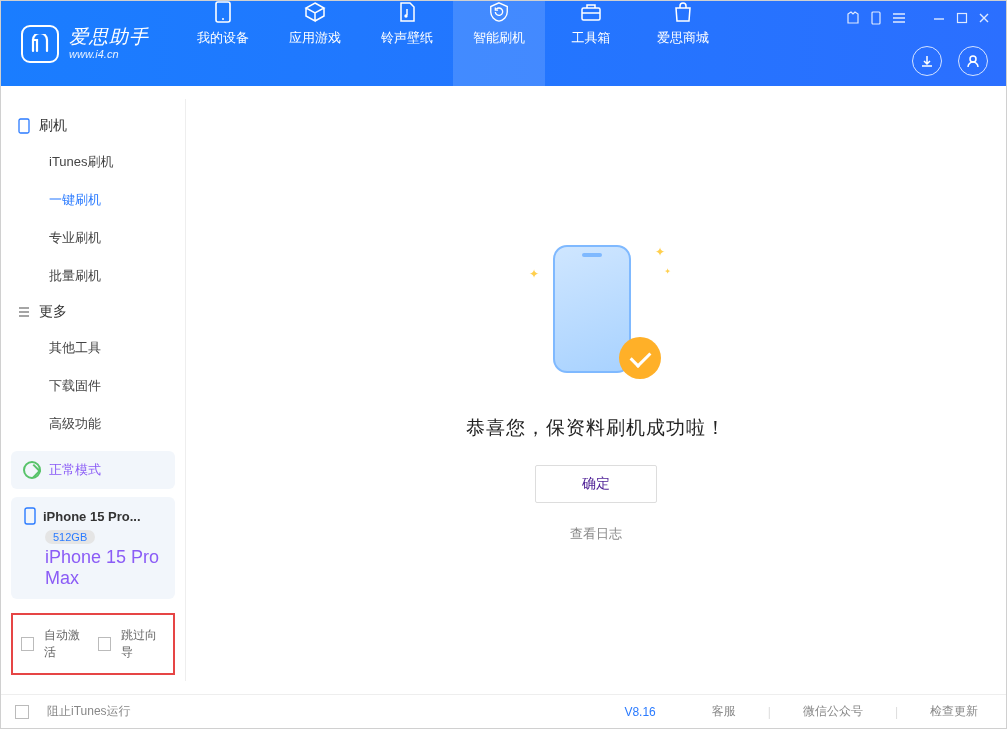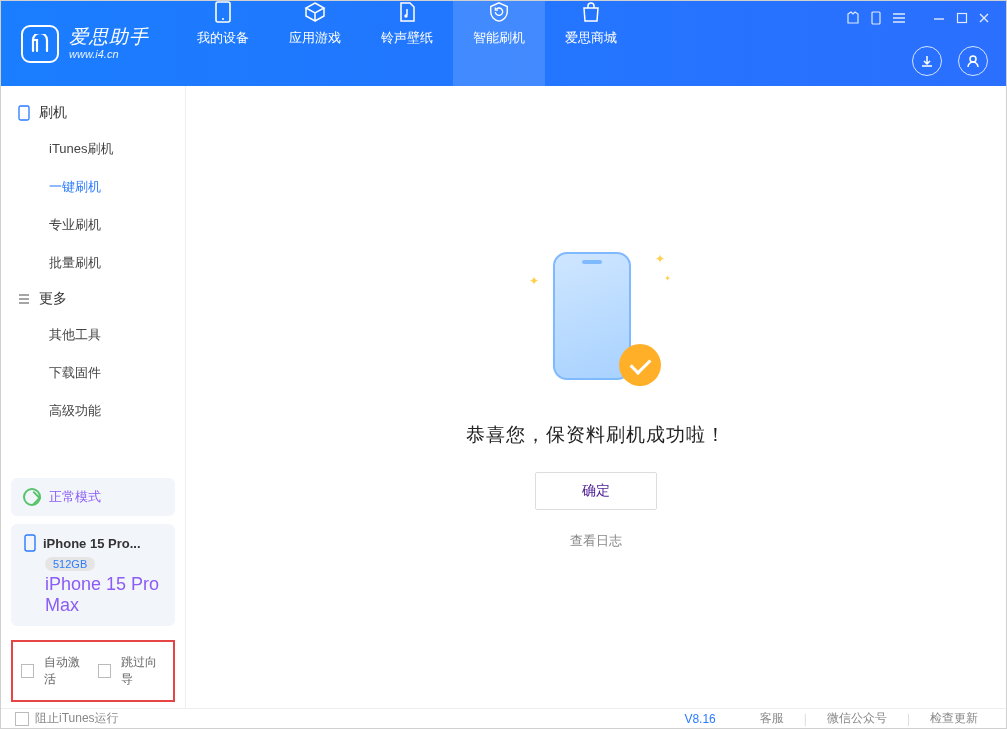--- a/index.html
+++ b/index.html
@@ -16,21 +16,21 @@
 .tabs { display: flex; height: 100%; align-items: stretch; margin-left: 10px; }
 .tab { width: 92px; display: flex; flex-direction: column; align-items: center; cursor: pointer; gap: 6px; font-size: 13px; }
 .tab.active { background: rgba(255,255,255,.15); }
 .tab-icon { width: 22px; height: 22px; display: flex; align-items: center; justify-content: center; }
 .header-right { position: absolute; top: 10px; right: 16px; display: flex; align-items: center; gap: 10px; color: #fff; font-size: 12px; opacity: .85; }
 .header-right span, .header-right svg { cursor: pointer; }
 .hr-low { position: absolute; right: 18px; top: 45px; display: flex; gap: 16px; align-items: center; }
 .circ-btn { width: 30px; height: 30px; border: 1.5px solid rgba(255,255,255,.8); border-radius: 50%; display: flex; align-items: center; justify-content: center; cursor: pointer; }
 
 
-.body { flex: 1; display: flex; overflow: hidden; }
+.body { flex: 1; display: flex; overflow: hidden; align-items: center; }
 .sidebar { width: 185px; border-right: 1px solid #eee; display: flex; flex-direction: column; padding-top: 10px; position: relative; }
 .sb-head { display: flex; align-items: center; padding: 8px 16px; font-size: 14px; color: #333; font-weight: 500; gap: 8px; }
 .sb-item { padding: 10px 16px 10px 48px; font-size: 13px; color: #444; cursor: pointer; }
 .sb-item.active { color: #2b7bff; }
 .sb-fill { flex: 1; }
 .status-box { margin: 8px 10px; background: #f2f6fb; border-radius: 6px; padding: 10px 12px; font-size: 13px; color: #8b5cf6; display: flex; align-items: center; gap: 8px; }
 .status-dot { width: 18px; height: 18px; border: 2px solid #58c36a; border-radius: 50%; position: relative; }
 .status-dot::after { content: ""; position: absolute; width: 8px; height: 8px; border-right: 2px solid #58c36a; border-bottom: 2px solid #58c36a; transform: rotate(-45deg); top: 3px; left: 4px; }
 .device-box { margin: 0 10px 8px; background: #f2f6fb; border-radius: 6px; padding: 10px 12px; font-size: 12px; }
 .device-head { display: flex; align-items: center; gap: 6px; }
@@ -46,21 +46,21 @@
 .phone { position: absolute; left: 32px; top: 8px; width: 78px; height: 128px; border-radius: 14px; background: linear-gradient(160deg,#cfe6ff,#a8d2ff); border: 2px solid #7fb9ff; }
 .phone::after { content:""; position:absolute; top:6px; left:50%; transform:translateX(-50%); width:20px; height:4px; background:#7fb9ff; border-radius:3px; }
 .check { position: absolute; right: 10px; bottom: 8px; width: 42px; height: 42px; background: #ffb028; border-radius: 50%; display:flex; align-items:center; justify-content:center; }
 .check::after { content:""; width:16px; height:9px; border-left:3.5px solid #fff; border-bottom:3.5px solid #fff; transform: rotate(-45deg); margin-top:-3px; }
 .star { position: absolute; color:#ffcf4d; font-size: 12px; }
 .msg { font-size: 19px; color: #222; letter-spacing: 1px; margin-bottom: 24px; }
 .ok-btn { padding: 9px 46px; border: 1px solid #ddd; background: #fff; font-size: 14px; color: #4c1d95; cursor: pointer; border-radius: 2px; }
 .log-link { margin-top: 22px; font-size: 13px; color: #888; cursor: pointer; }
 
 
-.footer { height: 20px; border-top: 1px solid #eee; display: flex; align-items: center; padding: 0 14px; font-size: 12px; color: #888; gap: 6px; }
+.footer { height: 34px; border-top: 1px solid #eee; display: flex; align-items: center; padding: 0 14px; font-size: 12px; color: #888; gap: 18px; }
 .footer .spacer { flex: 1; }
 .footer .ver { color: #2b7bff; margin-right: 24px; }
 .footer .flnk { margin: 0 14px; cursor: pointer; }
 .footer .sep { color: #ddd; }
 </style>
 </head>
 <body>
 
 <div class="app">
   <div class="header">
@@ -105,20 +105,29 @@
       </div>
       <div class="tab active">
         <span class="tab-icon">
             <svg width="24" height="24" viewBox="0 0 24 24">
               <path d="M12 2 L21 6 V12 C21 17 17 21 12 22 C7 21 3 17 3 12 V6 Z" fill="none" stroke="#fff" stroke-width="1.5"></path>
               <path d="M8 12 a4 4 0 1 0 1 -3" fill="none" stroke="#fff" stroke-width="1.5"></path>
               <path d="M8 7 V10 H11" fill="none" stroke="#fff" stroke-width="1.5"></path>
             </svg>
           </span>
         <span>智能刷机</span>
+      </div>
+      <div class="tab">
+        <span class="tab-icon">
+            <svg width="22" height="20" viewBox="0 0 22 20">
+              <rect x="2" y="6" width="18" height="12" rx="1.5" fill="none" stroke="#fff" stroke-width="1.5"></rect>
+              <path d="M7 6 V3 H15 V6 M2 11 H20" stroke="#fff" stroke-width="1.5" fill="none"></path>
+            </svg>
+          </span>
+        <span>工具箱</span>
       </div>
       <div class="tab">
         <span class="tab-icon">
             <svg width="20" height="22" viewBox="0 0 20 22">
               <path d="M3 7 H17 L16 20 H4 Z M7 7 V5 a3 3 0 0 1 6 0 V7" fill="none" stroke="#fff" stroke-width="1.5"></path>
             </svg>
           </span>
         <span>爱思商城</span>
       </div>
     </div>

